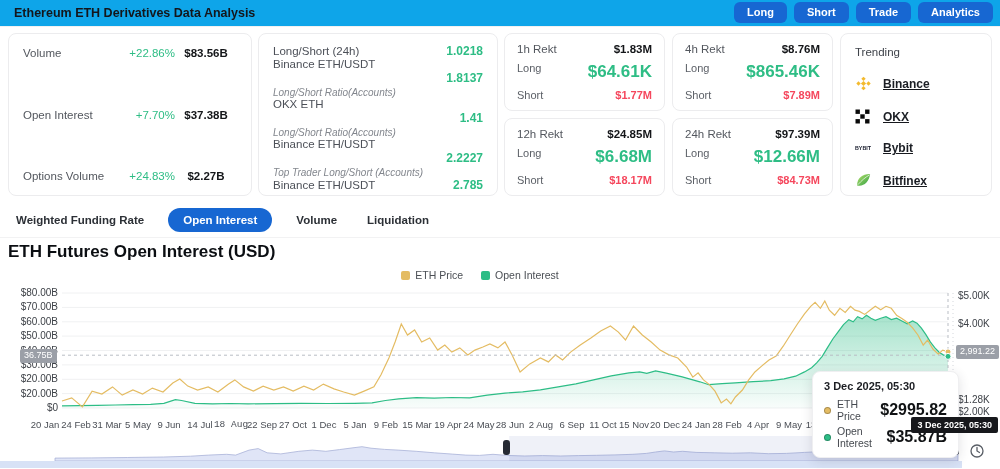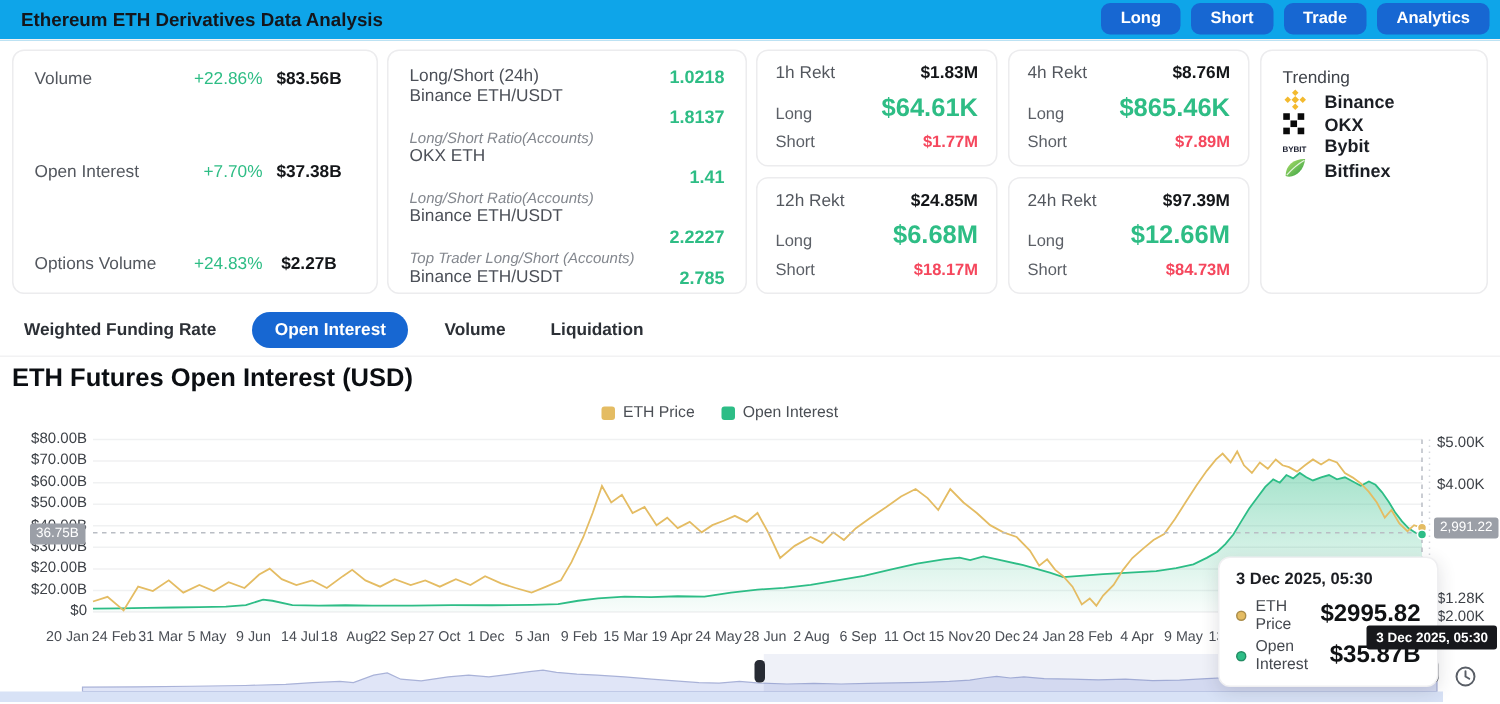--- a/index.html
+++ b/index.html
@@ -26,30 +26,30 @@
   .rrow { display:flex; align-items:center; }
   .rlabels { flex:1; }
   .rl1 { font-size:11.5px; color:#4c5058; }
   .rl2 { font-size:10px; color:#83878e; margin-top:17px;font-style:italic; }
   .rvalue { font-size:12px; font-weight:bold; color:var(--positive,#2ebd85); }
 
   #rekt-grid { position:absolute; left:504px; top:33px; width:329px; height:163px;
                display:grid; grid-template-columns:1fr 1fr; grid-template-rows:1fr 1fr; gap:7px; }
   .rekt-card { position:relative; background:#fff; border:1px solid #ececee; border-radius:8px; padding:9px 12px;
                display:flex; flex-direction:column; justify-content:space-between; }
-  .rkrow { display:flex; align-items:flex-end; justify-content:space-between; }
+  .rkrow { display:flex; align-items:flex-start; justify-content:space-between; }
   .rktitle { font-size:11.5px; color:#53575e; }
   .rktotal { font-size:11.5px; font-weight:bold; color:#141619; }
   .rklabel { font-size:11px; color:#5c6067; }
   .rkpos { font-size:17px; font-weight:bold; color:var(--positive,#2ebd85); }
   .rkneg { font-size:11px; font-weight:bold; color:var(--negative,#f5475d); }
 
   .card-trend { left:840px; top:33px; width:152px; height:163px; padding:12px 14px; }
   .ttitle { font-size:11.5px; color:#3f434a; }
-  .titem { display:flex; align-items:flex-end; gap:8px; cursor:pointer; }
+  .titem { display:flex; align-items:center; gap:8px; margin-top:17px; cursor:pointer;text-decoration:underline; }
   .ticon { width:20px; display:flex; align-items:center; }
   .tname { font-size:12px; font-weight:bold; color:#1b1e24; }
 
   
   .tabs { position:absolute; left:10px; top:208px; display:flex; align-items:center; gap:18px; }
   .tab { font-size:11.5px; font-weight:bold; color:#2c3036; padding:6px 6px; cursor:pointer; border-radius:16px; }
   .tab.active { background:var(--accent,#1767d2); color:#fff; padding:6px 15px; }
   .tabs-hr { position:absolute; left:0; top:237px; width:100%; height:1px; background:#f2f2f3; }
 
   .sec-title { position:absolute; left:8px; top:242px; font-size:17px; font-weight:800; color:#0b0e12; }

